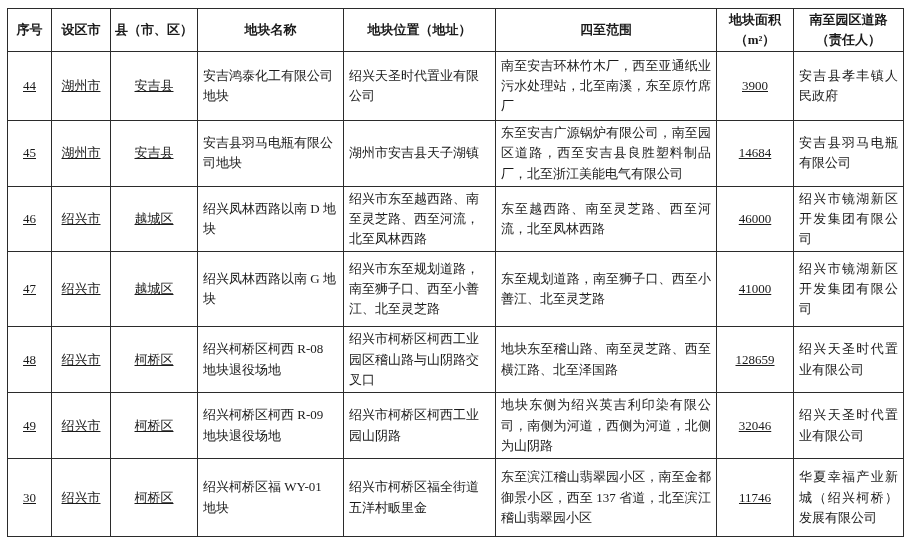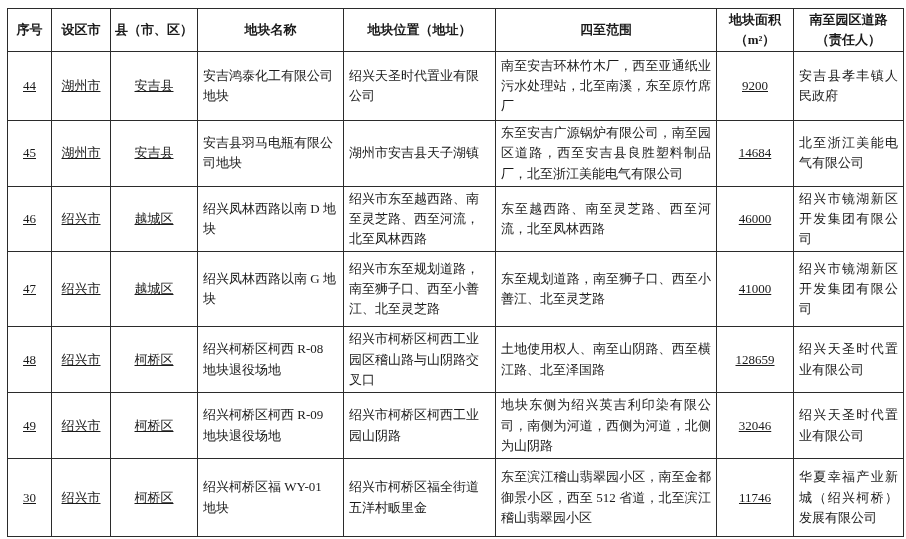--- a/index.html
+++ b/index.html
@@ -92,32 +92,32 @@
       </tr>
     </thead>
     <tbody>
       <tr>
         <td class="c-center">44</td>
         <td class="c-center">湖州市</td>
         <td class="c-center">安吉县</td>
         <td class="c-left">安吉鸿泰化工有限公司地块</td>
         <td class="c-left">绍兴天圣时代置业有限公司</td>
         <td class="c-just">南至安吉环林竹木厂，西至亚通纸业污水处理站，北至南溪，东至原竹席厂</td>
-        <td class="c-center">9200</td>
+        <td class="c-center">3900</td>
         <td class="c-just">安吉县孝丰镇人民政府</td>
       </tr>
       <tr>
         <td class="c-center">45</td>
         <td class="c-center">湖州市</td>
         <td class="c-center">安吉县</td>
         <td class="c-left">安吉县羽马电瓶有限公司地块</td>
         <td class="c-left">湖州市安吉县天子湖镇</td>
         <td class="c-just">东至安吉广源锅炉有限公司，南至园区道路，西至安吉县良胜塑料制品厂，北至浙江美能电气有限公司</td>
         <td class="c-center">14684</td>
-        <td class="c-just">北至浙江美能电气有限公司</td>
+        <td class="c-just">安吉县羽马电瓶有限公司</td>
       </tr>
       <tr>
         <td class="c-center">46</td>
         <td class="c-center">绍兴市</td>
         <td class="c-center">越城区</td>
         <td class="c-left">绍兴凤林西路以南 D 地块</td>
         <td class="c-left">绍兴市东至越西路、南至灵芝路、西至河流，北至凤林西路</td>
         <td class="c-just">东至越西路、南至灵芝路、西至河流，北至凤林西路</td>
         <td class="c-center">46000</td>
         <td class="c-just">绍兴市镜湖新区开发集团有限公司</td>
@@ -131,39 +131,39 @@
         <td class="c-just">东至规划道路，南至狮子口、西至小善江、北至灵芝路</td>
         <td class="c-center">41000</td>
         <td class="c-just">绍兴市镜湖新区开发集团有限公司</td>
       </tr>
       <tr>
         <td class="c-center">48</td>
         <td class="c-center">绍兴市</td>
         <td class="c-center">柯桥区</td>
         <td class="c-left">绍兴柯桥区柯西 R-08 地块退役场地</td>
         <td class="c-left">绍兴市柯桥区柯西工业园区稽山路与山阴路交叉口</td>
-        <td class="c-just">土地使用权人、南至山阴路、西至横江路、北至泽国路</td>
+        <td class="c-just">地块东至稽山路、南至灵芝路、西至横江路、北至泽国路</td>
         <td class="c-center">128659</td>
         <td class="c-just">绍兴天圣时代置业有限公司</td>
       </tr>
       <tr>
         <td class="c-center">49</td>
         <td class="c-center">绍兴市</td>
         <td class="c-center">柯桥区</td>
         <td class="c-left">绍兴柯桥区柯西 R-09 地块退役场地</td>
         <td class="c-left">绍兴市柯桥区柯西工业园山阴路</td>
         <td class="c-just">地块东侧为绍兴英吉利印染有限公司，南侧为河道，西侧为河道，北侧为山阴路</td>
         <td class="c-center">32046</td>
         <td class="c-just">绍兴天圣时代置业有限公司</td>
       </tr>
       <tr>
         <td class="c-center">30</td>
         <td class="c-center">绍兴市</td>
         <td class="c-center">柯桥区</td>
         <td class="c-left">绍兴柯桥区福 WY-01 地块</td>
         <td class="c-left">绍兴市柯桥区福全街道五洋村畈里金</td>
-        <td class="c-just">东至滨江稽山翡翠园小区，南至金都御景小区，西至 512 省道，北至滨江稽山翡翠园小区</td>
+        <td class="c-just">东至滨江稽山翡翠园小区，南至金都御景小区，西至 137 省道，北至滨江稽山翡翠园小区</td>
         <td class="c-center">11746</td>
         <td class="c-just">华夏幸福产业新城（绍兴柯桥）发展有限公司</td>
       </tr>
     </tbody>
   </table>
 </div>
 
 </body></html>

